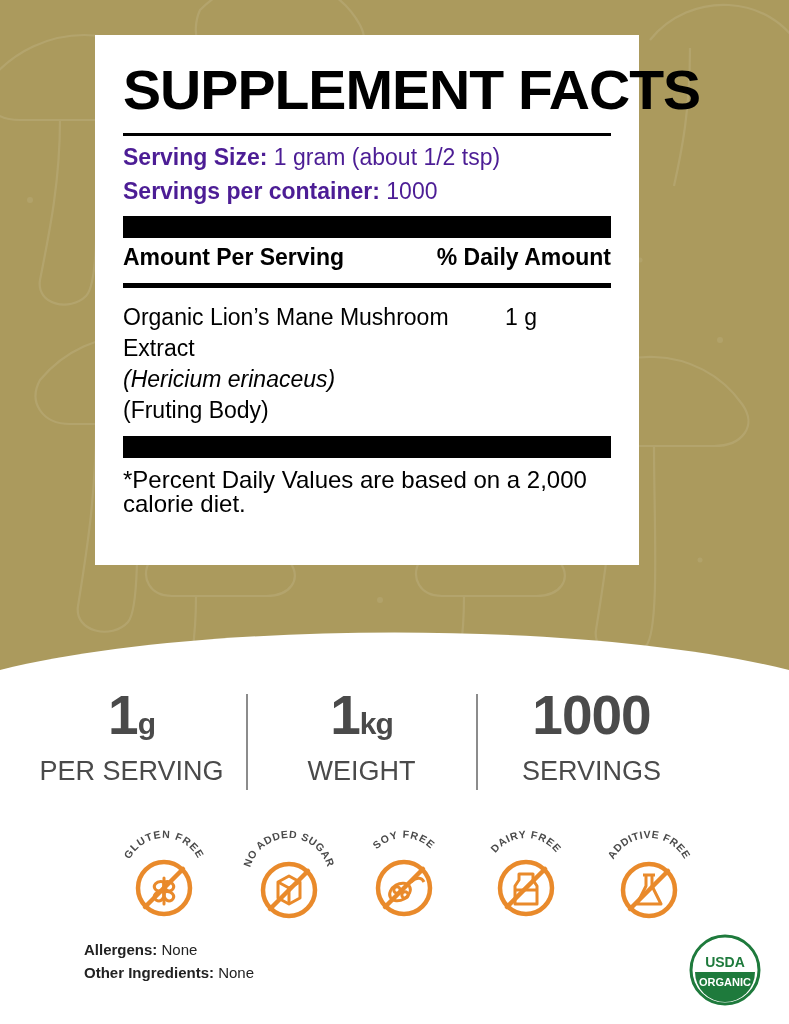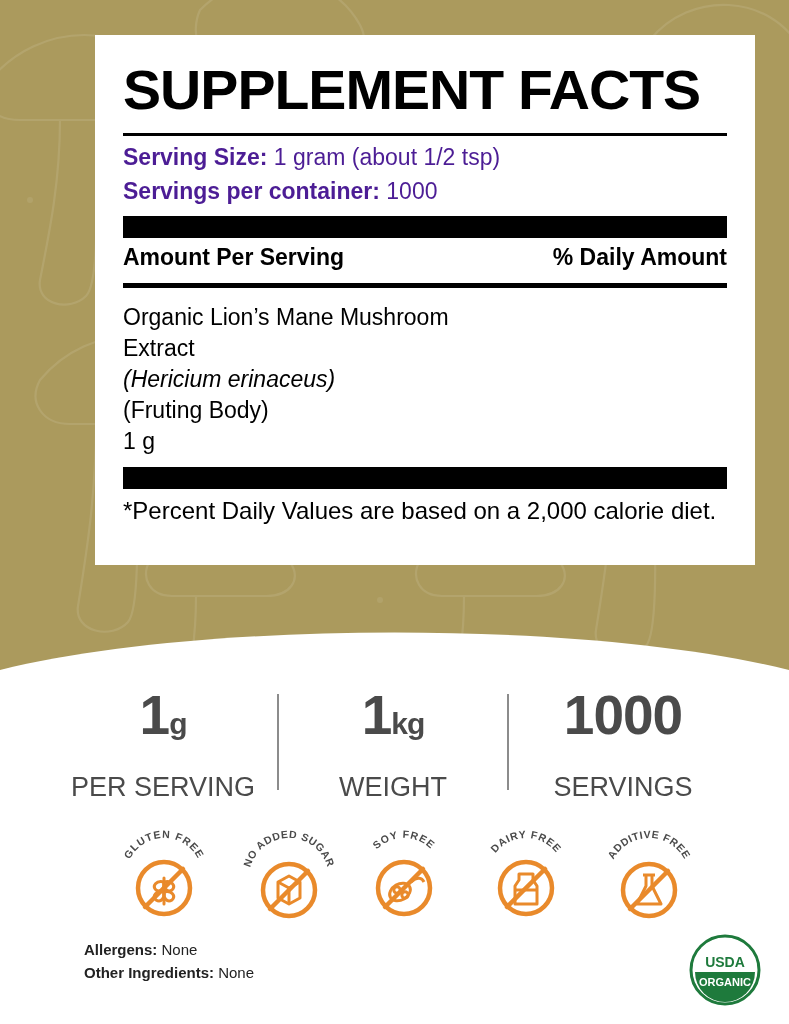--- a/index.html
+++ b/index.html
@@ -39,21 +39,21 @@
     width: 789px;
     height: 424px;
     overflow: hidden;
   }
 
   
   .facts-panel {
     position: absolute;
     left: 95px;
     top: 35px;
-    width: 660px;
+    width: 544px;
     height: 530px;
     background: #ffffff;
     padding: 26px 28px 20px 28px;
   }
   .facts-title {
     font-family: "Liberation Sans", sans-serif;
     font-weight: bold;
     font-size: 56px;
     line-height: 58px;
     letter-spacing: -1px;
@@ -87,60 +87,59 @@
     gap: 44px;
   }
   .ingredient-row {
     display: flex;
     justify-content: space-between;
     align-items: flex-start;
     font-size: 23px;
     color: #000;
     padding: 8px 0 2px 0;
     line-height: 31px;
-    flex-direction: column;
   }
   .ingredient-name { max-width: 330px; }
   .ingredient-name .latin { font-style: italic; display: block; }
   .ingredient-name .part { display: block; }
   .ingredient-amount { padding-right: 74px; white-space: nowrap; text-align: center; }
 
   .footnote {
     font-size: 24px;
     color: #000;
     margin-top: 6px;
     line-height: 24px;
   }
 
   
   .stats {
     position: absolute;
     left: 0;
     top: 686px;
     width: 723px;
     display: flex;
-    justify-content: flex-end;
+    justify-content: center;
     align-items: flex-start;
   }
   .stat {
     width: 200px;
     text-align: center;
     color: #4a4a4a;
   }
   .stat-value {
     font-size: 55px;
     font-weight: bold;
     line-height: 58px;
     letter-spacing: -1px;
   }
   .stat-value .unit { font-size: 30px; }
   .stat-label {
     font-size: 27px;
     line-height: 32px;
-    margin-top: 18px;
+    margin-top: 2px;
     letter-spacing: 0px;
   }
   .stat-div {
     width: 2px;
     height: 96px;
     background: #8c8c8c;
     margin: 8px 14px 0 14px;
   }
 
   

